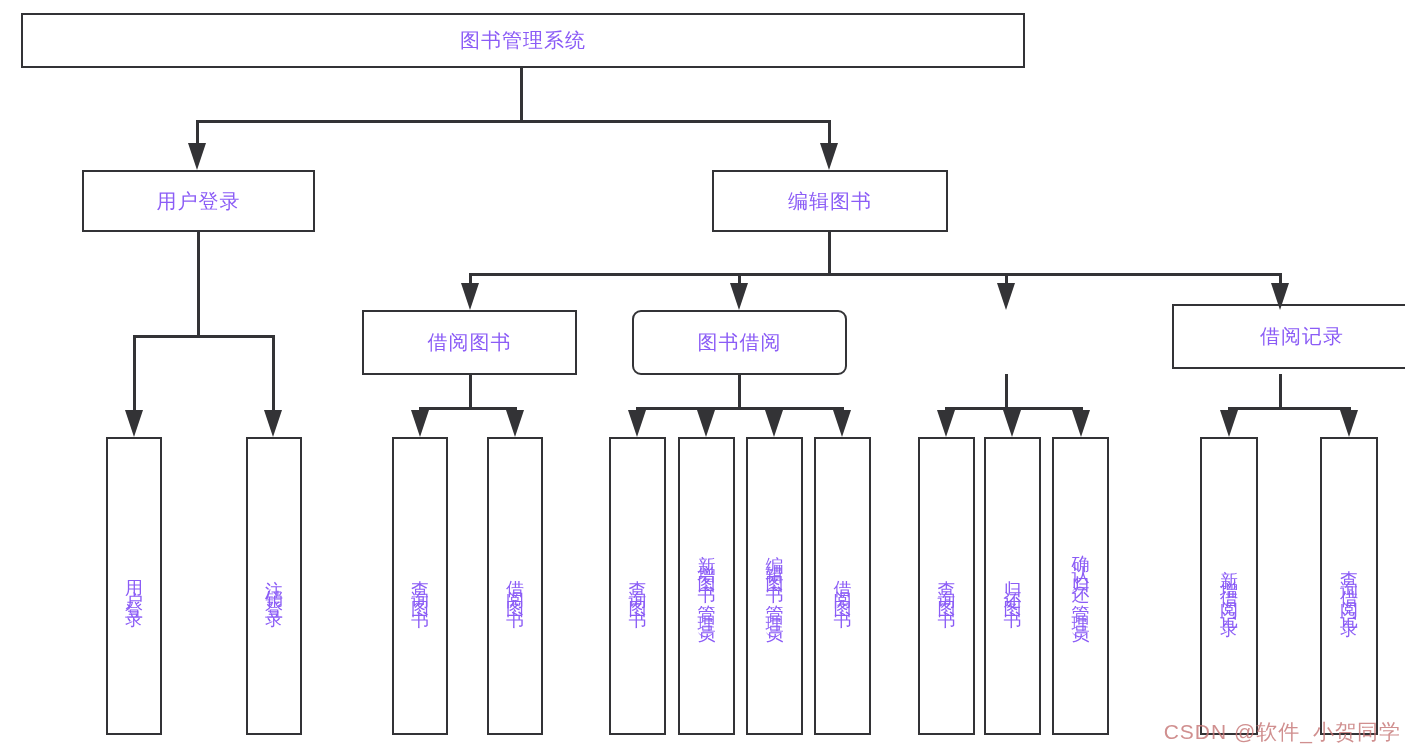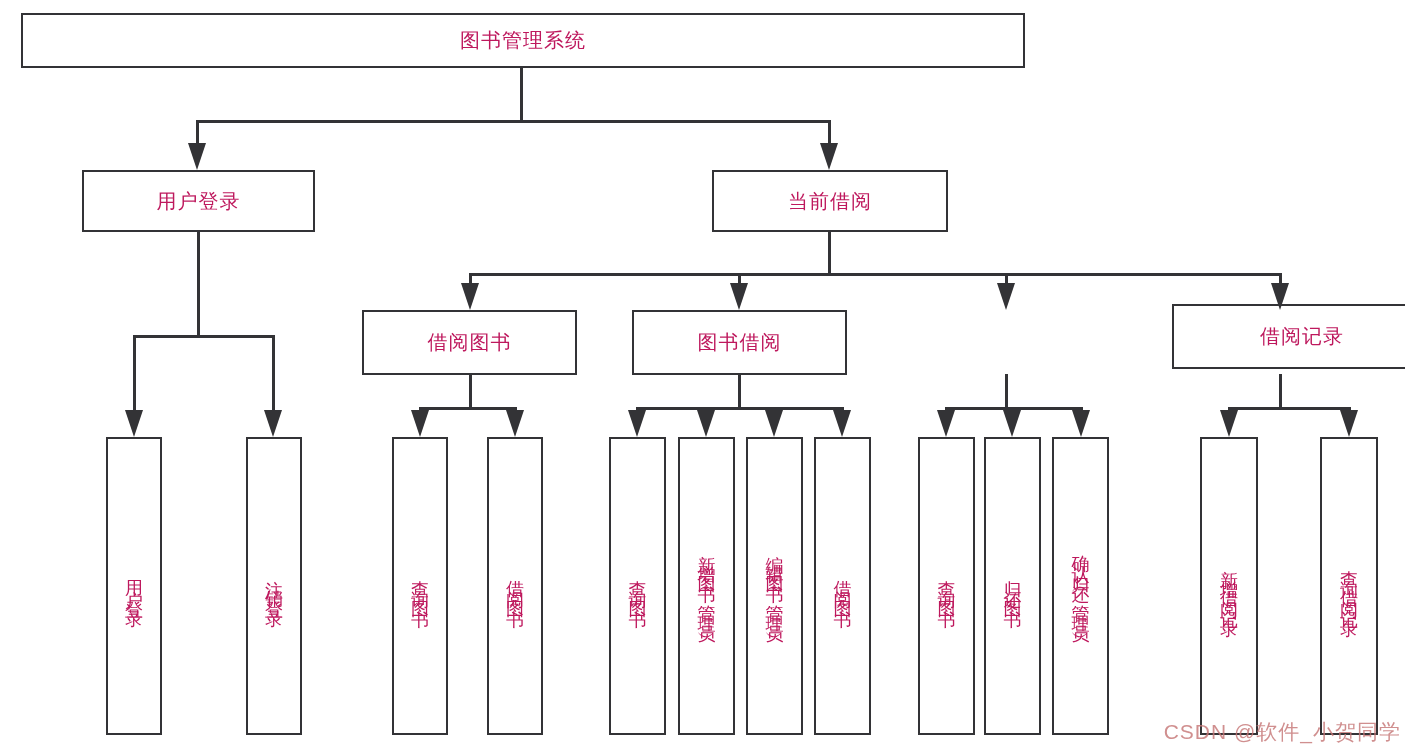--- a/index.html
+++ b/index.html
@@ -3,21 +3,21 @@
 <meta charset="utf-8">
 <style>
   html,body{margin:0;padding:0;background:#ffffff;}
   #stage{
     position:relative;width:1405px;height:747px;background:#ffffff;overflow:hidden;
     font-family:"Liberation Sans","DejaVu Sans",sans-serif;color:#222226;
   }
   .box{
     position:absolute;background:#ffffff;border:2.5px solid #333336;box-sizing:border-box;
     display:flex;align-items:center;justify-content:center;
-    font-size:20px;color:#be185d;letter-spacing:1px;
+    font-size:20px;color:#8b5cf6;letter-spacing:1px;
   }
   .vbox{
     writing-mode:vertical-rl;letter-spacing:10px;font-size:18px;
     display:flex;align-items:center;justify-content:center;line-height:1;
   }
   .vline{position:absolute;width:2.5px;background:#333336;}
   .hline{position:absolute;height:2.5px;background:#333336;}
   .arrow{
     position:absolute;width:0;height:0;
     border-left:9px solid transparent;border-right:9px solid transparent;
@@ -35,28 +35,28 @@
 
   <div class="box" style="left:21px;top:13px;width:1004px;height:55px;">
     <span>图书管理系统</span>
   </div>
 
   <div class="box" style="left:82px;top:170px;width:233px;height:62px;">
     <span>用户登录</span>
   </div>
 
   <div class="box" style="left:712px;top:170px;width:236px;height:62px;">
-    <span>当前借阅</span>
+    <span>编辑图书</span>
   </div>
 
   <div class="box" style="left:362px;top:310px;width:215px;height:65px;">
     <span>借阅图书</span>
   </div>
 
-  <div class="box" style="left:632px;top:310px;width:215px;height:65px;">
+  <div class="box" style="left:632px;top:310px;width:215px;height:65px;border-radius:9px;">
     <span>图书借阅</span>
   </div>
 
 
   <div class="box" style="left:1172px;top:304px;width:260px;height:65px;">
     <span>借阅记录</span>
   </div>
 
   <div class="box vbox" style="left:106px;top:437px;width:56px;height:298px;">
     <span>用户登录</span>

